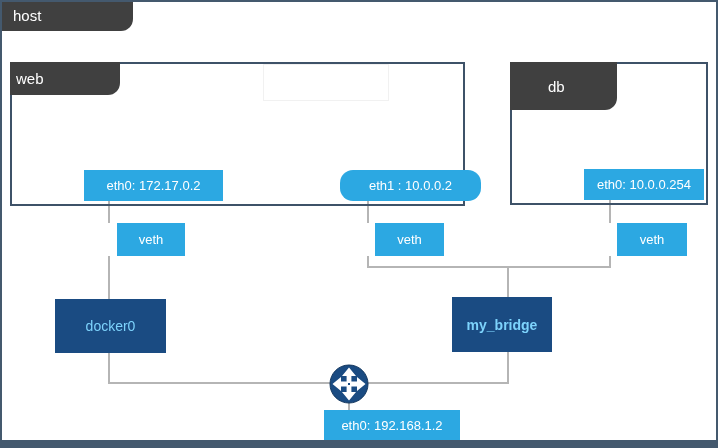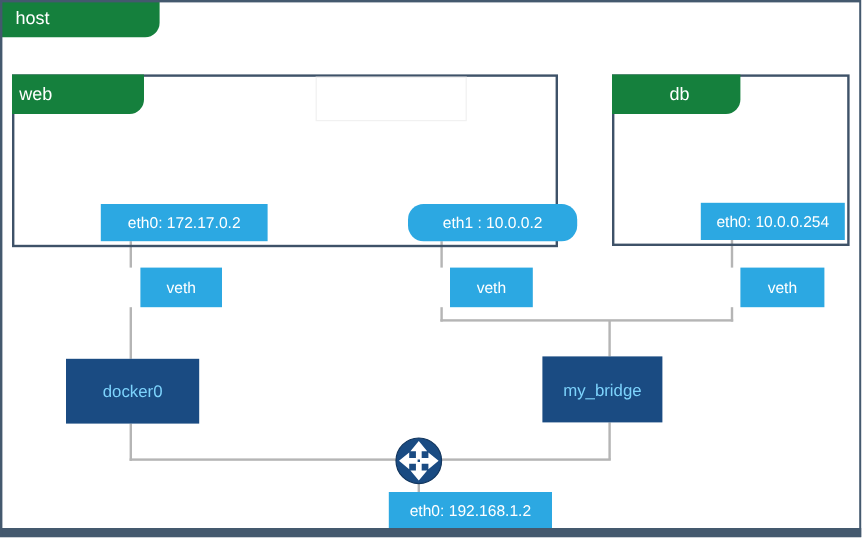--- a/index.html
+++ b/index.html
@@ -6,21 +6,21 @@
   .canvas{
     position:relative;width:718px;height:448px;background:#fff;
     font-family:"Liberation Sans",sans-serif;overflow:hidden;
   }
   .canvas::before{
     content:"";position:absolute;inset:0;border:2px solid #44596E;
     pointer-events:none;z-index:6;
   }
   .line{position:absolute;background:#B5B5B5;z-index:1;}
   .tab{
-    position:absolute;background:#15803d;color:#fff;z-index:3;
+    position:absolute;background:#404040;color:#fff;z-index:3;
     border-bottom-right-radius:12px;display:flex;align-items:center;
   }
   .container-box{position:absolute;border:2px solid #3E5268;background:transparent;z-index:2;box-sizing:border-box;}
   .artifact{position:absolute;background:#fff;border:1px solid #F1F1F1;z-index:2;}
   .bluebox{
     position:absolute;background:#2CA8E2;color:#fff;z-index:3;
     display:flex;align-items:center;justify-content:center;font-size:13px;margin-left:43px;
   }
   .navybox{
     position:absolute;background:#1A4B82;color:#7dd3fc;z-index:3;
@@ -28,34 +28,34 @@
   }
   .router{position:absolute;left:329px;top:364px;width:40px;height:40px;z-index:4;}
   .bottombar{position:absolute;left:0;bottom:0;width:718px;height:8px;background:#44596E;z-index:5;}
 
   
   .host-tab{left:0;top:0;width:133px;height:31px;font-size:15px;padding-left:13px;box-sizing:border-box;}
   
   .web-box{left:10px;top:62px;width:455px;height:144px;}
   .db-box{left:510px;top:62px;width:198px;height:143px;}
   .web-tab{left:10px;top:62px;width:110px;height:33px;font-size:15px;padding-left:6px;box-sizing:border-box;}
-  .db-tab{left:510px;top:62px;width:107px;height:33px;font-size:15px;padding-left:48px;box-sizing:border-box;}
+  .db-tab{left:510px;top:62px;width:107px;height:48px;font-size:15px;padding-left:38px;box-sizing:border-box;}
   .artifact-rect{left:263px;top:64px;width:124px;height:35px;}
   
   .if-web-eth0{left:41px;top:170px;width:139px;height:31px;}
   .if-web-eth1{left:297px;top:170px;width:141px;height:31px;border-radius:13px;}
   .if-db-eth0{left:541px;top:169px;width:120px;height:31px;}
   .if-host-eth0{left:281px;top:410px;width:136px;height:30px;}
   
   .veth-1{left:74px;top:223px;width:68px;height:33px;}
   .veth-2{left:332px;top:223px;width:69px;height:33px;}
   .veth-3{left:574px;top:223px;width:70px;height:33px;}
   
   .bridge-docker0{left:55px;top:299px;width:111px;height:54px;}
-  .bridge-mybridge{left:452px;top:297px;width:100px;height:55px;}
+  .bridge-mybridge{left:452px;top:297px;width:100px;height:55px;font-weight:bold;}
   
   .l-eth0-veth1{left:108px;top:201px;width:2px;height:22px;}
   .l-veth1-docker0{left:108px;top:256px;width:2px;height:43px;}
   .l-docker0-down{left:108px;top:353px;width:2px;height:31px;}
   .l-bottom-horiz{left:108px;top:382px;width:401px;height:2px;}
   .l-eth1-veth2{left:367px;top:201px;width:2px;height:22px;}
   .l-veth2-down{left:367px;top:256px;width:2px;height:12px;}
   .l-mid-horiz{left:367px;top:266px;width:244px;height:2px;}
   .l-dbeth0-veth3{left:609px;top:200px;width:2px;height:23px;}
   .l-veth3-down{left:609px;top:256px;width:2px;height:12px;}

